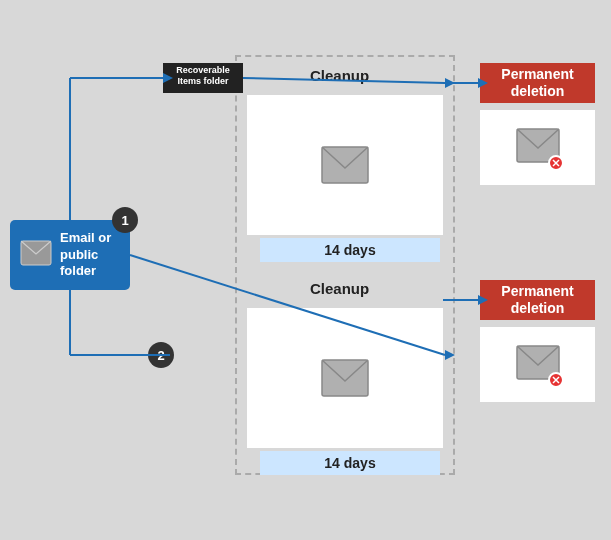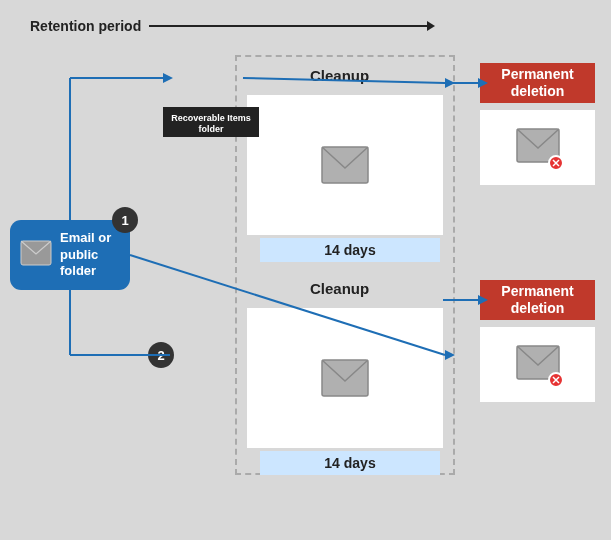--- a/index.html
+++ b/index.html
@@ -69,45 +69,44 @@
       top: 220px;
       left: 10px;
       width: 120px;
       height: 70px;
       background: #1e6eb5;
       display: flex;
       align-items: center;
       justify-content: flex-start;
       padding: 8px 10px;
       gap: 8px;
-      border-radius: 11px;
+      border-radius: 5px;
     }
     .source-icon {
       flex-shrink: 0;
     }
     .source-label {
       color: #fff;
       font-size: 13px;
       font-weight: 600;
       line-height: 1.3;
     }
 
     
     .recoverable-box {
       position: absolute;
       top: 63px;
       left: 163px;
-      width: 96px;
+      width: 80px;
       height: 30px;
       background: #222;
       display: flex;
-      align-items: flex-end;
+      align-items: flex-start;
       justify-content: center;
       padding: 2px 5px;
-      margin-top: 44px;
     }
     .recoverable-label {
       color: #fff;
       font-size: 9px;
       font-weight: 600;
       text-align: center;
       line-height: 1.2;
     }
 
     
@@ -252,26 +251,20 @@
       width: 611px;
       height: 540px;
       pointer-events: none;
     }
   </style>
 </head>
 <body>
 
 <div class="diagram-container">
 
-  <div class="retention-bar">
-    <span class="retention-label">Retention period</span>
-    <div class="retention-arrow">
-      <div class="arrow-line"></div>
-    </div>
-  </div>
 
   <div class="dashed-box"></div>
 
   <div class="cleanup-label-top">Cleanup</div>
 
   <div class="cleanup-label-bottom">Cleanup</div>
 
   <div class="panel-top">
 
     <div style="display:flex;align-items:center;justify-content:center;height:100%;">

